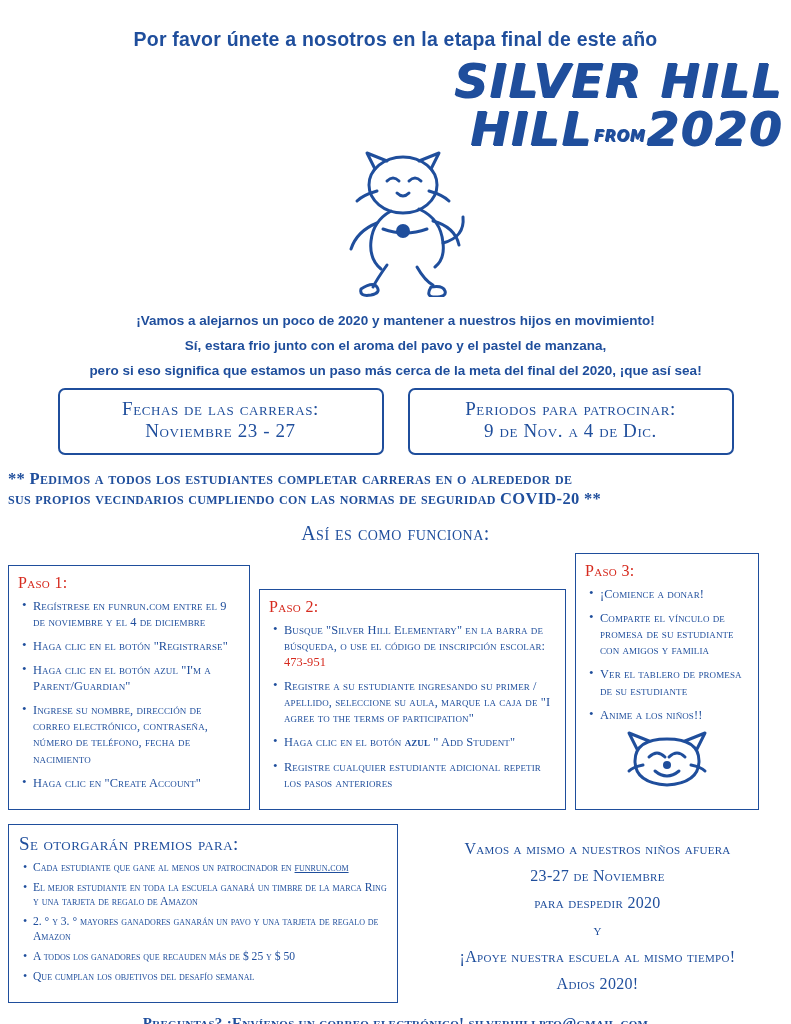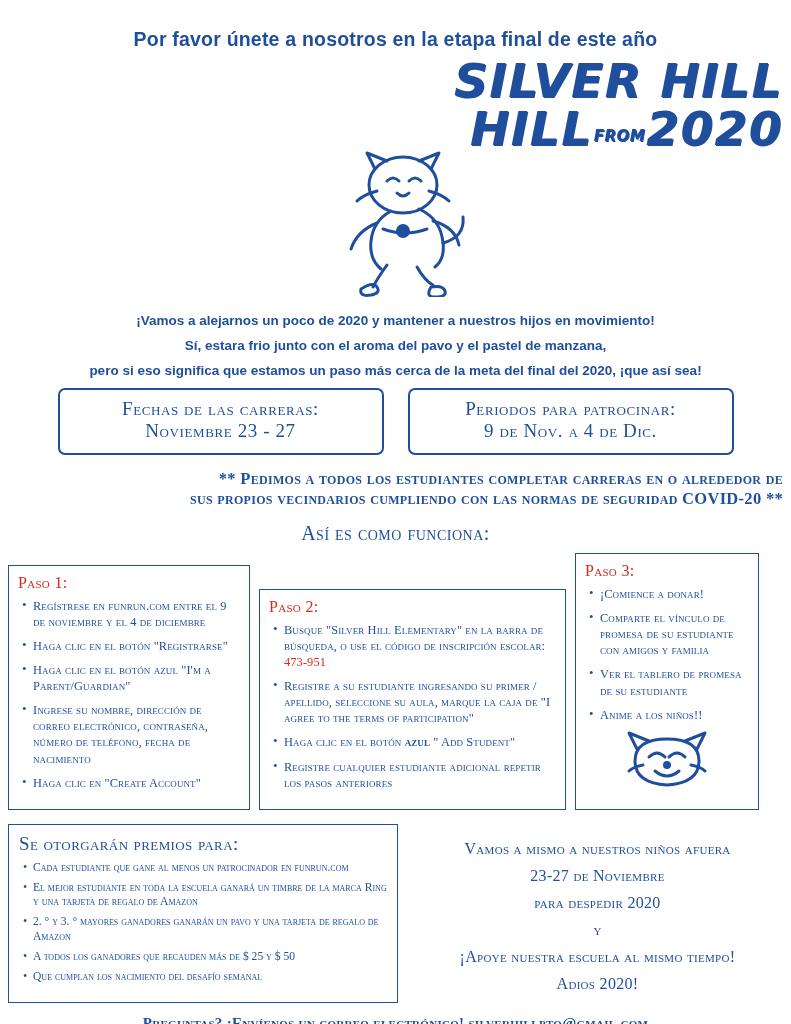--- a/index.html
+++ b/index.html
@@ -95,21 +95,21 @@
   }
   .date-box .l1, .date-box .l2 {
     font-variant: small-caps;
     font-size: 19px;
     font-weight: normal;
     letter-spacing: 0.6px;
     line-height: 1.18;
     font-family: "Liberation Serif", serif;
   }
   .covid-note {
-    text-align: right;
+    text-align: left;
     margin-top: 14px;
     font-variant: small-caps;
     font-weight: bold;
     font-size: 16.5px;
     line-height: 1.25;
     letter-spacing: 0.3px;
     font-family: "Liberation Serif", serif;
   }
   .how-title {
     text-align: center;
@@ -202,21 +202,21 @@
     margin-bottom: 5px;
     font-family: "Liberation Serif", serif;
   }
   .prizes-box li::before {
     content: "\2022";
     position: absolute;
     left: -10px;
     top: -1px;
     font-size: 12px;
   }
-  .underline { }
+  .underline { text-decoration: underline; }
   .closing {
     flex: 1;
     text-align: center;
     padding-top: 16px;
   }
   .closing p {
     margin: 0 0 9px 0;
     font-variant: small-caps;
     font-size: 16px;
     letter-spacing: 0.3px;
@@ -353,21 +353,21 @@
   </div>
 
   <div class="lower-row">
     <div class="prizes-box">
       <div class="prizes-title">Se otorgarán premios para:</div>
       <ul>
         <li>Cada estudiante que gane al menos un patrocinador en <span class="underline">funrun.com</span></li>
         <li>El mejor estudiante en toda la escuela ganará un timbre de la marca Ring y una tarjeta de regalo de Amazon</li>
         <li>2. ° y 3. ° mayores ganadores ganarán un pavo y una tarjeta de regalo de Amazon</li>
         <li>A todos los ganadores que recauden más de $ 25 y $ 50</li>
-        <li>Que cumplan los nacimiento del desafío semanal</li>
+        <li>Que cumplan los objetivos del desafío semanal</li>
       </ul>
     </div>
 
     <div class="closing">
       <p>Vamos a mismo a nuestros niños afuera</p>
       <p>23-27 de Noviembre</p>
       <p>para despedir 2020</p>
       <p>y</p>
       <p>¡Apoye nuestra escuela al mismo tiempo!</p>
       <p>Adios 2020!</p>

